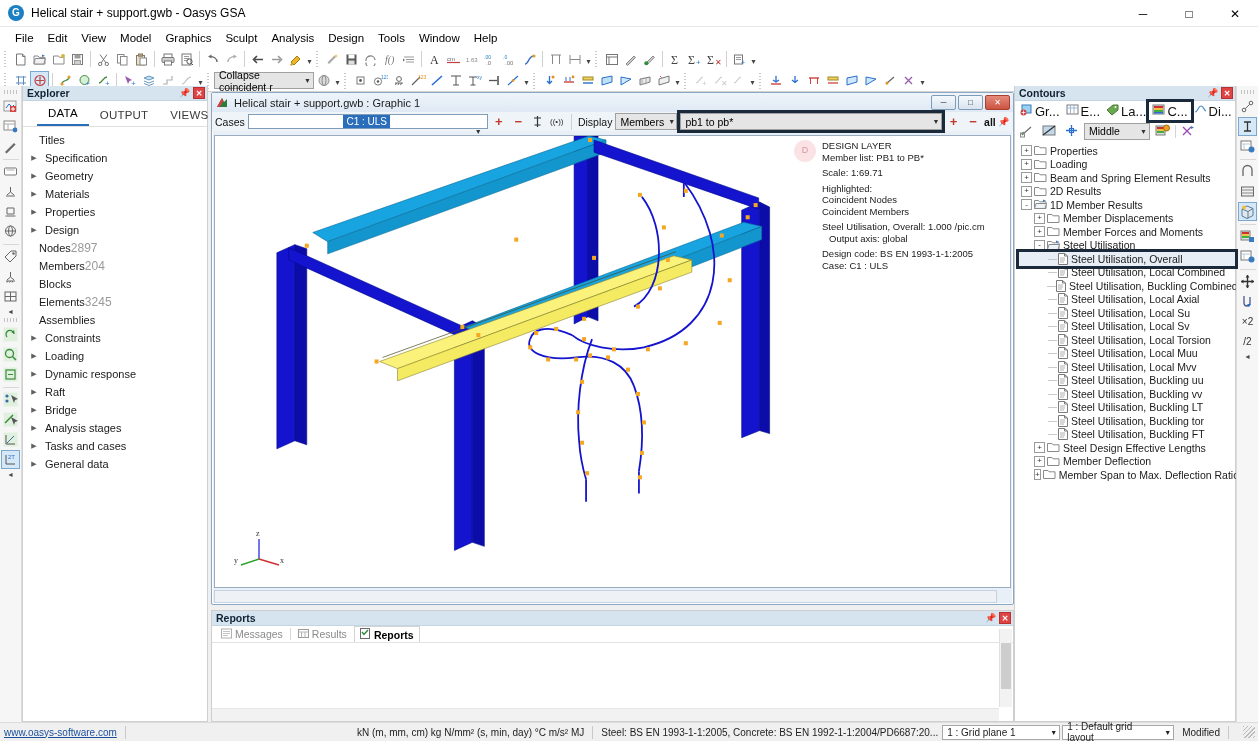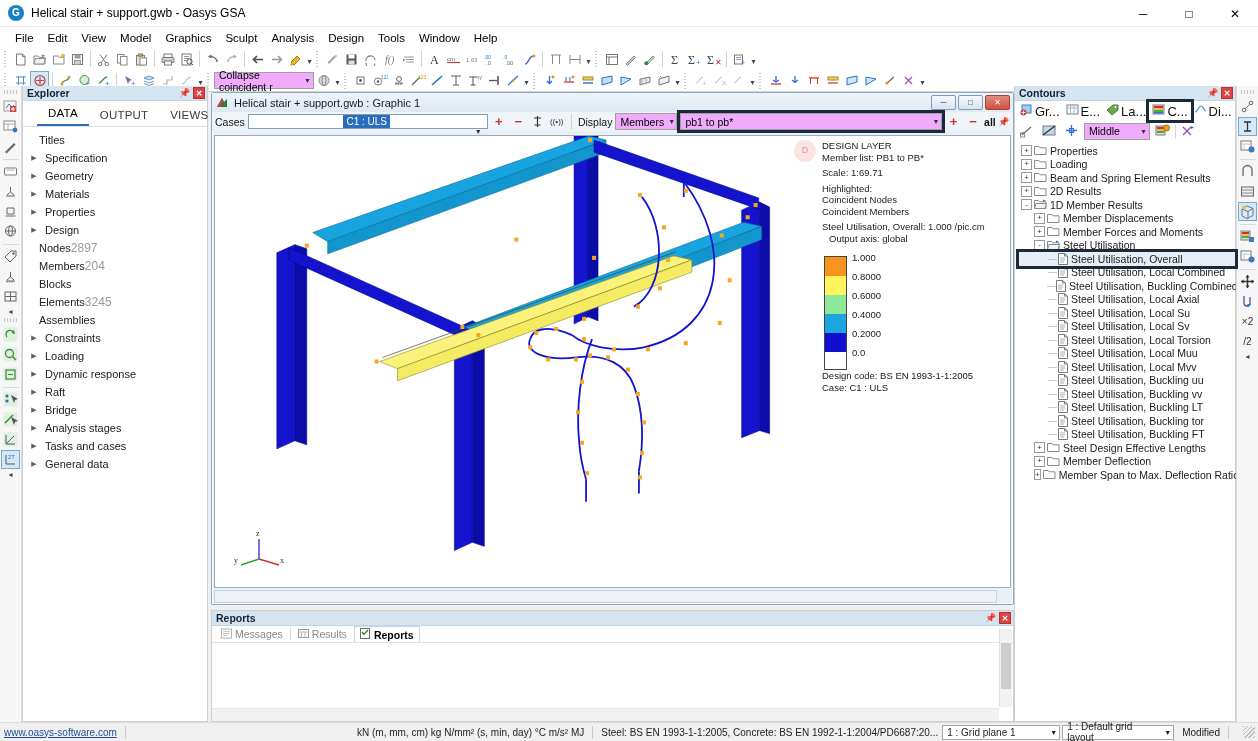--- a/index.html
+++ b/index.html
@@ -50,21 +50,21 @@
   .sep { width: 1px; height: 16px; background: #d0d0d0; margin: 0 3px; }
   .tbtn {
     width: 19px; height: 19px; display: flex; align-items: center; justify-content: center;
     font-size: 11px; color: #555; position: relative;
   }
   .tbtn.on { background: #d5e8f8; border: 1px solid #7aa8cf; }
   .tbtn svg { display: block; }
   .caret { width: 9px; height: 19px; display:flex; align-items:flex-end; justify-content:center;
            font-size: 8px; color:#444; padding-bottom:3px;}
   .combo {
-    height: 17px; border: 1px solid #a0a0a0; background: #f0abfc;
+    height: 17px; border: 1px solid #a0a0a0; background: #e5e5e5;
     display: flex; align-items: center; padding: 0 2px 0 4px; font-size: 10.5px; color: #000;
   }
   .combo .arr { margin-left: auto; font-size: 7px; color: #333; padding-left:4px;}
 
   
   .main { position: absolute; top: 86px; left: 0; right: 0; bottom: 19px; }
 
   
   .vstrip {
     position: absolute; left: 0; top: 0; width: 22px; bottom: 0;
@@ -1065,37 +1065,20 @@
             </div>
           <div class="grp">
             <div>Highlighted:</div>
             <div>Coincident Nodes</div>
             <div>Coincident Members</div>
           </div>
           <div class="grp">
             <div>Steel Utilisation, Overall: 1.000 /pic.cm</div>
             <div style="padding-left:7px;">Output axis: global</div>
           </div>
-          <div class="bar-wrap">
-            <div class="bar" id="legend-bar">
-                <div class="seg" style="background: rgb(247, 148, 30);"></div>
-                <div class="seg" style="background: rgb(255, 244, 92);"></div>
-                <div class="seg" style="background: rgb(142, 232, 154);"></div>
-                <div class="seg" style="background: rgb(27, 166, 224);"></div>
-                <div class="seg" style="background: rgb(16, 16, 208);"></div>
-              </div>
-            <div class="ticks" id="legend-ticks">
-                <div class="tick">1.000</div>
-                <div class="tick">0.8000</div>
-                <div class="tick">0.6000</div>
-                <div class="tick">0.4000</div>
-                <div class="tick">0.2000</div>
-                <div class="tick">0.0</div>
-              </div>
-          </div>
           <div>Design code: BS EN 1993-1-1:2005</div>
           <div>Case: C1 : ULS</div>
         </div>
 
         
         <div class="triad">
           <svg width="54" height="44" viewBox="0 0 54 44">
             <path d="M26 34V14" stroke="#3a3adf" stroke-width="1.4"></path>
             <path d="M26 34L46 40" stroke="#d03030" stroke-width="1.4"></path>
             <path d="M26 34L8 40" stroke="#2aa32a" stroke-width="1.4"></path>

